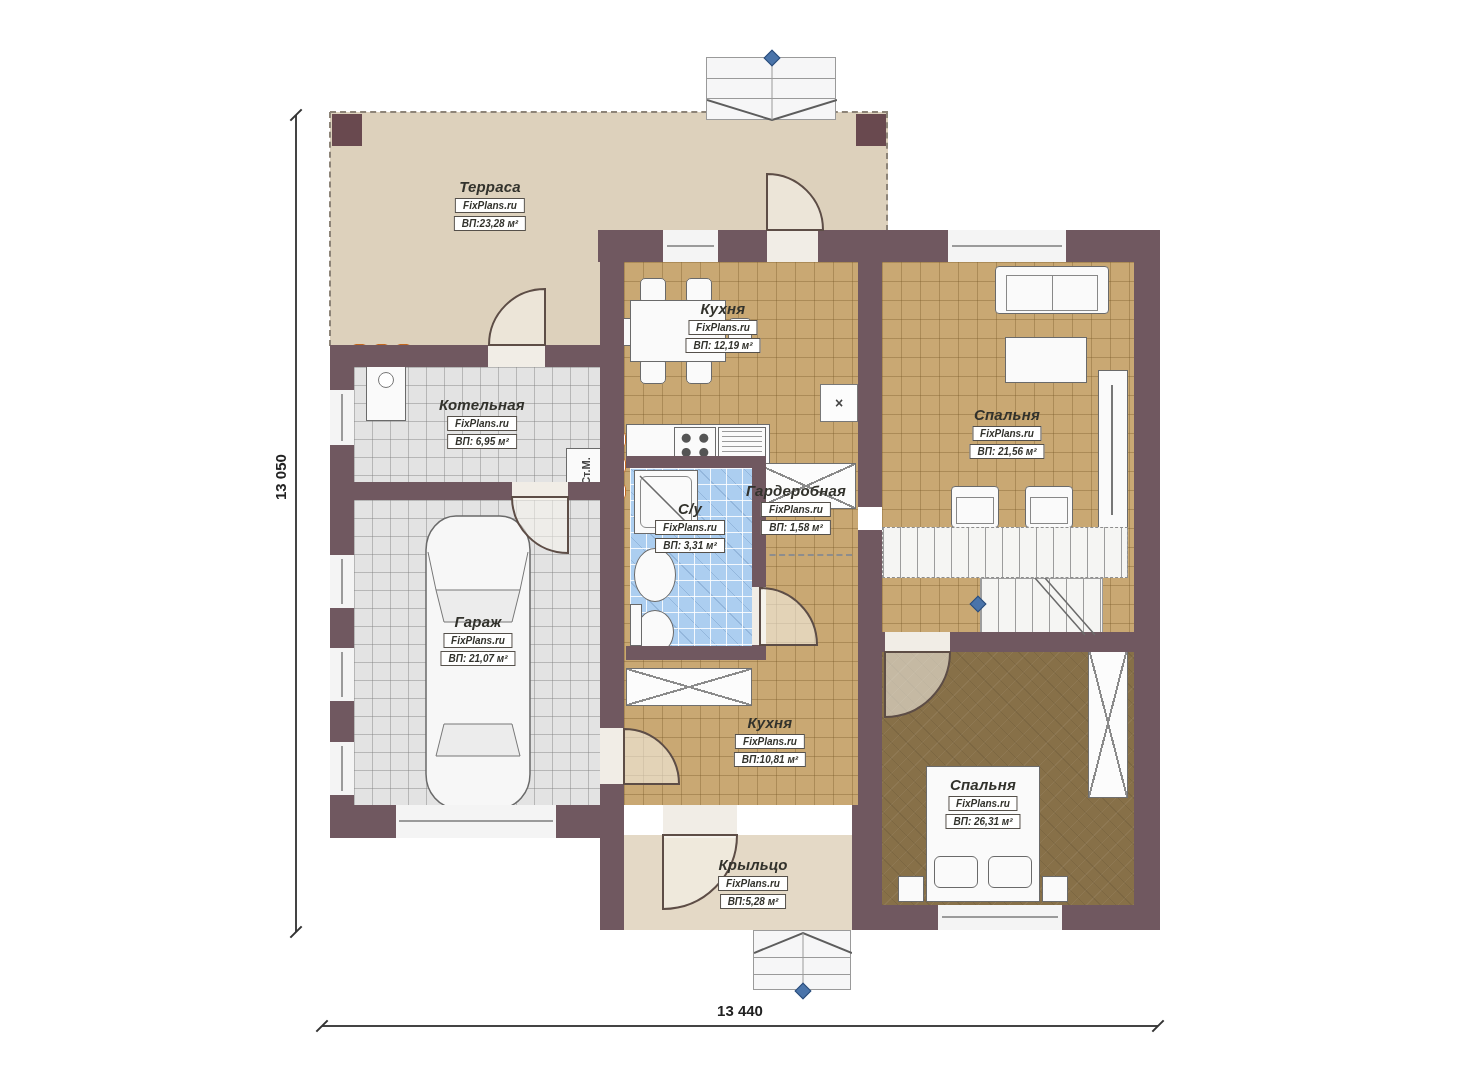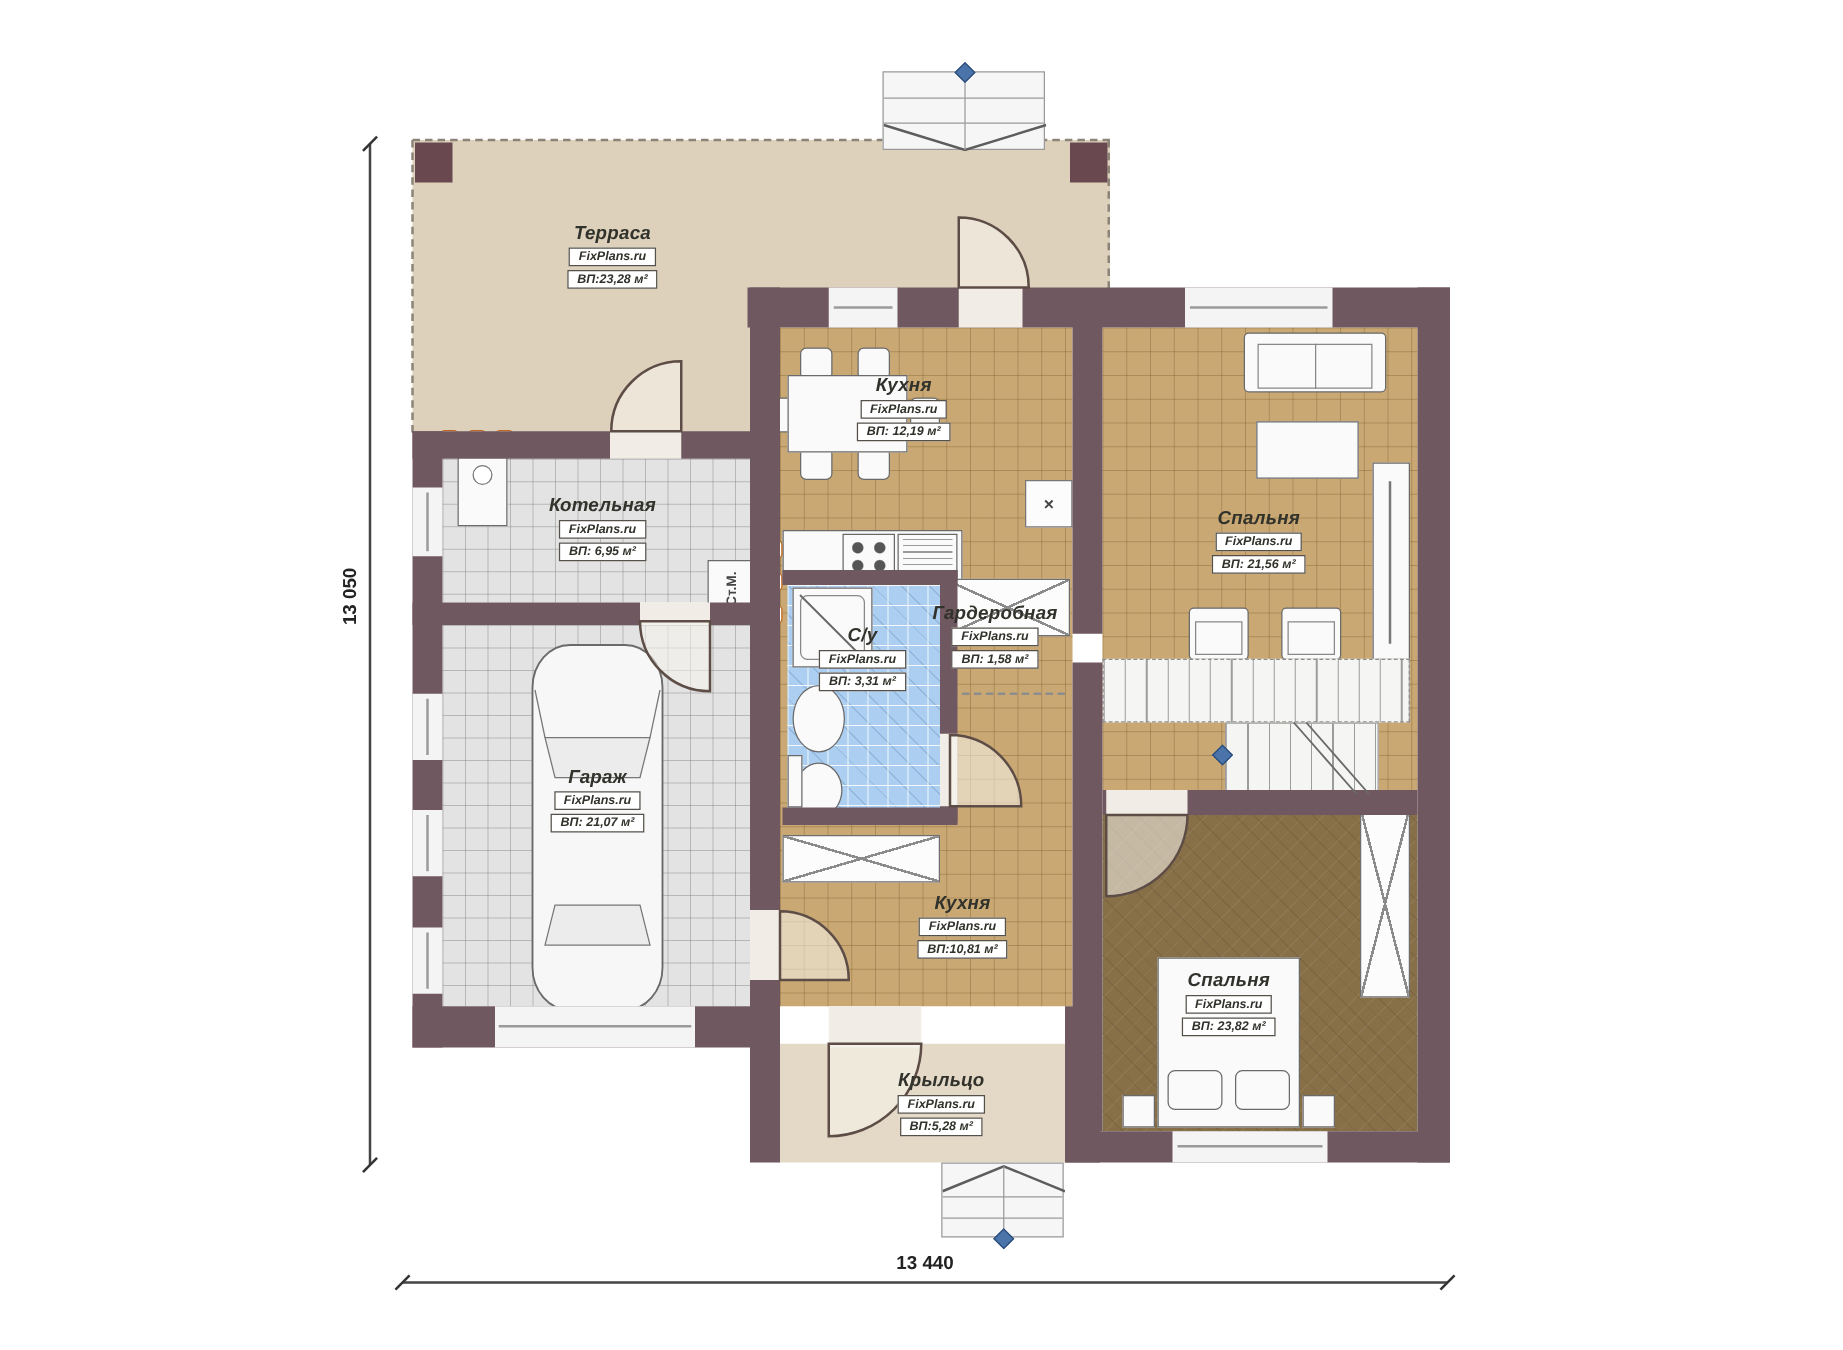--- a/index.html
+++ b/index.html
@@ -293,21 +293,21 @@
     <div class="box">ВП: 21,07 м²</div>
   </div>
   <div class="rlabel" style="left:770px;top:714px;">
     <div class="rname">Кухня</div>
     <div class="box">FixPlans.ru</div>
     <div class="box">ВП:10,81 м²</div>
   </div>
   <div class="rlabel" style="left:983px;top:776px;">
     <div class="rname">Спальня</div>
     <div class="box">FixPlans.ru</div>
-    <div class="box">ВП: 23,82 м²</div>
+    <div class="box">ВП: 26,31 м²</div>
   </div>
   <div class="rlabel" style="left:753px;top:856px;justify-content:space-between;">
     <div class="rname">Крыльцо</div>
     <div class="box">FixPlans.ru</div>
     <div class="box">ВП:5,28 м²</div>
   </div>
 
   <div class="abs dim" style="left:295px;top:115px;width:2px;height:817px;"></div>
   <div class="tick" style="left:288px;top:114px;transform:rotate(-45deg);"></div>
   <div class="tick" style="left:288px;top:931px;transform:rotate(-45deg);"></div>

